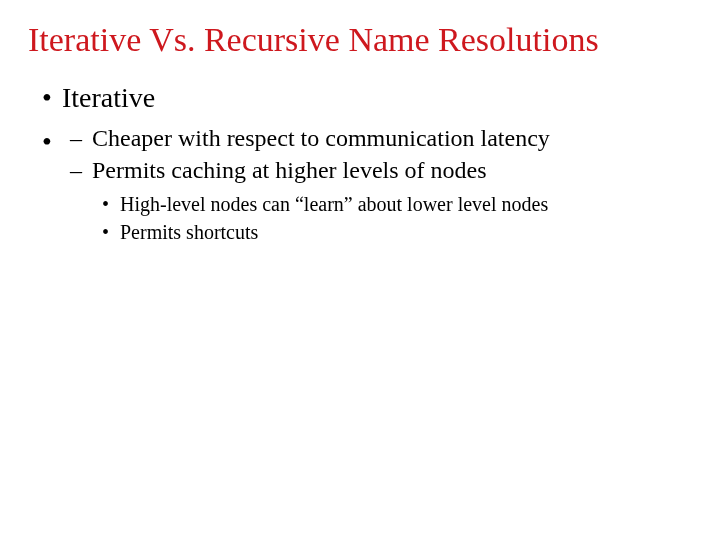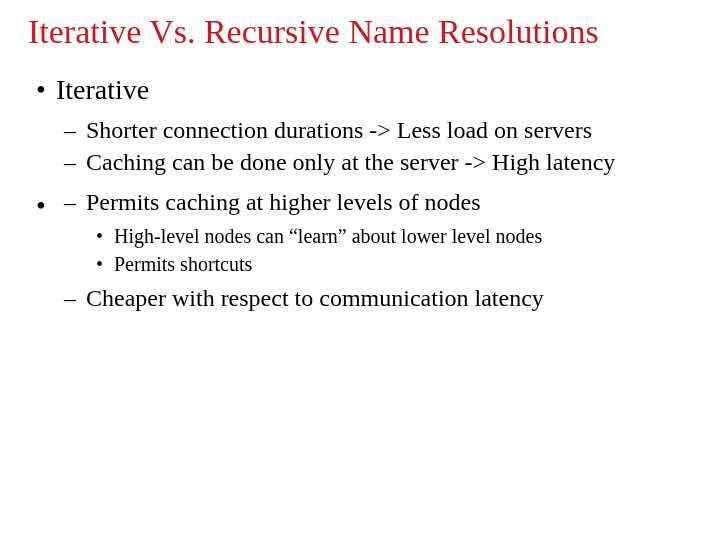--- a/index.html
+++ b/index.html
@@ -9,31 +9,31 @@
     height: 540px;
     background: #ffffff;
     font-family: "Times New Roman", Times, serif;
     color: #000000;
   }
   .slide {
     width: 720px;
     height: 540px;
     position: relative;
     box-sizing: border-box;
-    padding: 12px 28px 0 28px;
+    padding: 20px 28px 0 28px;
     border-radius: 22px;
   }
   .title {
     font-size: 34px;
     line-height: 1.15;
     margin: 0 0 20px 0;
     font-weight: normal;
   }
   ul.lvl1 {
-    margin: 0;
+    margin: 6px;
     padding-left: 28px;
     list-style: none;
   }
   ul.lvl1 > li {
     font-size: 28px;
     line-height: 1.35;
     margin: 0 0 6px 0;
     position: relative;
   }
   ul.lvl1 > li::before {
@@ -81,33 +81,29 @@
 <body>
 
 <div class="slide">
 
   <h1 class="title" style="color:#ce181e">Iterative Vs. Recursive Name Resolutions</h1>
 
   <ul class="lvl1">
 
     <li>
       <span>Iterative</span>
-      <ul class="lvl2">
-        <li>Shorter connection durations -&gt; Less load on servers</li>
-        <li>Caching can be done only at the server -&gt; High latency</li>
-      </ul>
     </li>
 
     <li>
       <ul class="lvl2">
+        <li>Cheaper with respect to communication latency</li>
         <li>
           <span>Permits caching at higher levels of nodes</span>
           <ul class="lvl3">
             <li>High-level nodes can “learn” about lower level nodes</li>
             <li>Permits shortcuts</li>
           </ul>
         </li>
-        <li>Cheaper with respect to communication latency</li>
       </ul>
     </li>
 
   </ul>
 </div>
 
 </body></html>

